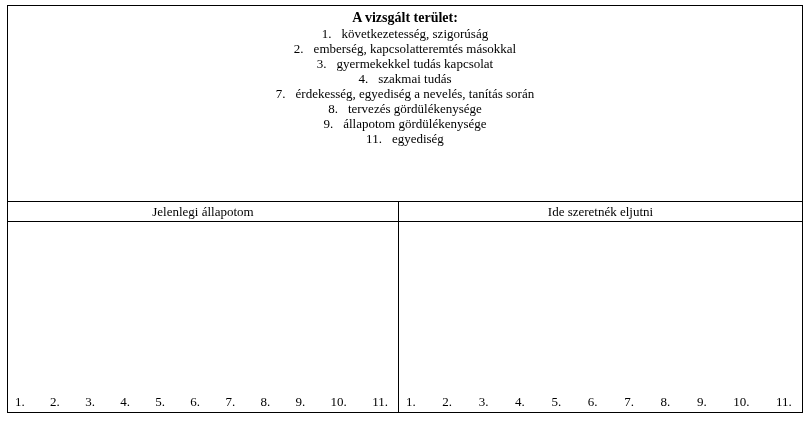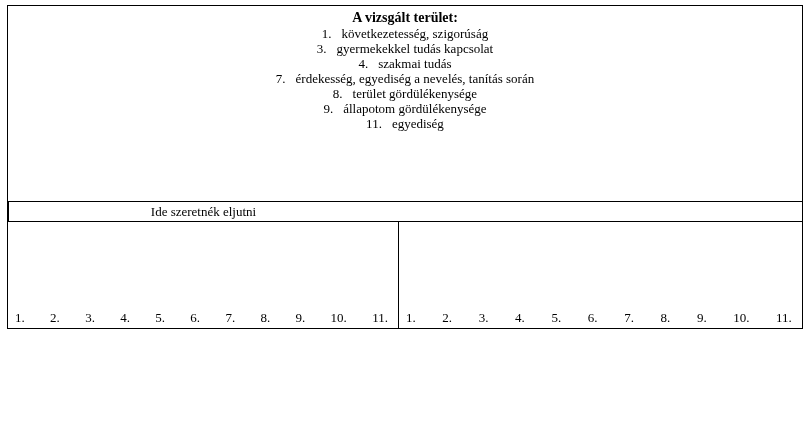--- a/index.html
+++ b/index.html
@@ -15,21 +15,21 @@
     position: relative;
     width: 812px;
     height: 437px;
     background: #ffffff;
   }
   .worksheet-table {
     position: absolute;
     left: 7px;
     top: 5px;
     width: 796px;
-    height: 324px;
+    height: 408px;
     border: 1px solid #000000;
     box-sizing: border-box;
     display: flex;
     flex-direction: column;
     background: #ffffff;
     justify-content: flex-end;
   }
   
   .area-cell {
     height: 196px;
@@ -92,29 +92,31 @@
 </style>
 </head>
 <body>
 
 <div class="page">
   <div class="worksheet-table">
 
     <div class="area-cell">
       <div class="area-title">A vizsgált terület:</div>
       <div class="list-line"><span class="list-num">1.</span><span>következetesség, szigorúság</span></div>
+      <div class="list-line"><span class="list-num">2.</span><span>emberség, kapcsolatteremtés másokkal</span></div>
       <div class="list-line"><span class="list-num">3.</span><span>gyermekekkel tudás kapcsolat</span></div>
       <div class="list-line"><span class="list-num">4.</span><span>szakmai tudás</span></div>
       <div class="list-line"><span class="list-num">7.</span><span>érdekesség, egyediség a nevelés, tanítás során</span></div>
-      <div class="list-line"><span class="list-num">8.</span><span>terület gördülékenysége</span></div>
+      <div class="list-line"><span class="list-num">8.</span><span>tervezés gördülékenysége</span></div>
       <div class="list-line"><span class="list-num">9.</span><span>állapotom gördülékenysége</span></div>
       <div class="list-line"><span class="list-num">11.</span><span>egyediség</span></div>
     </div>
 
     <div class="header-row">
+      <div class="header-cell left">Jelenlegi állapotom</div>
       <div class="header-cell right">Ide szeretnék eljutni</div>
     </div>
 
     <div class="body-row">
       <div class="body-cell left">
         <div class="numbers-row">
           <span class="scale-num">1.</span>
           <span class="scale-num">2.</span>
           <span class="scale-num">3.</span>
           <span class="scale-num">4.</span>

